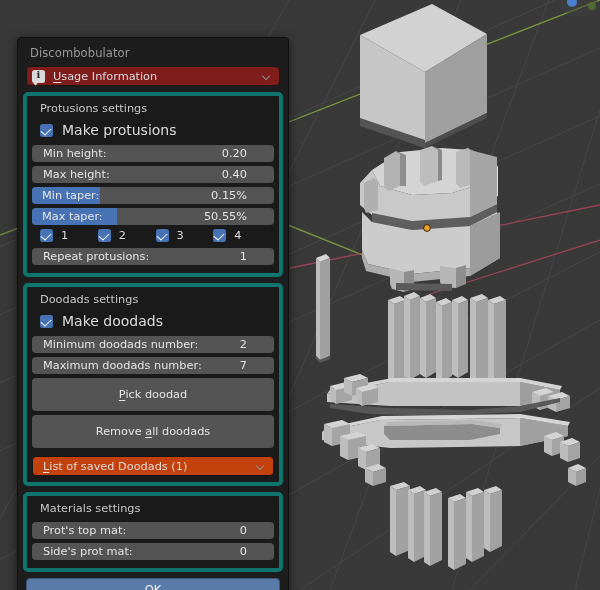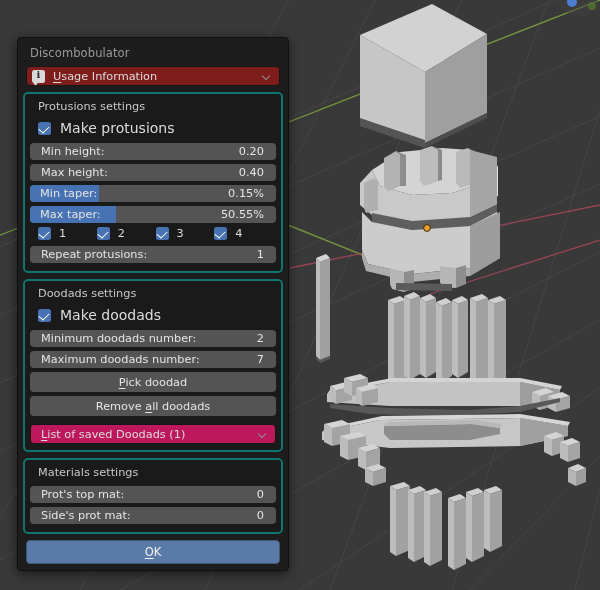--- a/index.html
+++ b/index.html
@@ -54,21 +54,21 @@
     border-radius: 4px;
     background: #545454;
     margin: 0 3px 4px 3px;
     overflow: hidden;
     display: flex;
     align-items: center;
     font-size: 11.3px;
     color: #e4e4e4;
   }
   .widget .lbl { position: relative; z-index: 2; padding-left: 11px; white-space: nowrap; }
-  .widget .val { position: relative; z-index: 2; margin-left: auto; padding-right: 12px; }
+  .widget .val { position: relative; z-index: 2; margin-left: auto; padding-right: 27px; }
 
   
   .numfield { background: #545454; }
 
   
   .slider .fill {
     position: absolute;
     left: 0; top: 0; bottom: 0;
     background: #4772b3;
     z-index: 1;
@@ -129,21 +129,21 @@
     left: 0; top: 1px;
     width: 5px; height: 5px;
     border-right: 1.4px solid #8e8e8e;
     border-bottom: 1.4px solid #8e8e8e;
     transform: rotate(45deg);
   }
 
   
   .subpanel {
     background: #1a1a1a;
-    border: 2px solid #0f766e;
+    border: 4px solid #0f766e;
     border-radius: 5px;
     padding: 5px 2px 4px 2px;
     margin-bottom: 6px;
   }
   .sp-title {
     font-size: 11.3px;
     color: #c8c8c8;
     padding: 1px 0 7px 11px;
   }
 
@@ -182,38 +182,38 @@
     display: flex;
     align-items: center;
     width: 64px;
     font-size: 11.3px;
     color: #dcdcdc;
   }
   .chk-strip .cell .ctxt { padding-left: 8px; }
 
   
   .btn {
-    height: 20px;
+    height: 33px;
     border-radius: 4px;
     background: #545454;
     margin: 0 3px 4px 3px;
     display: flex;
     align-items: center;
     justify-content: center;
     font-size: 11.3px;
     color: #e4e4e4;
   }
   .btn-row { display: flex; margin: 0 0 4px 0; }
   .btn-row .btn { flex: 1 1 0; min-width: 0; }
 
   .dropdown {
     position: relative;
     height: 20px;
     border-radius: 4px;
-    background: #be185d;
+    background: #c2410c;
     border: 1px solid #161616;
     margin: 2px 3px 2px 3px;
     display: flex;
     align-items: center;
     font-size: 11.3px;
     color: #dcdcdc;
   }
   .dropdown .dlbl { padding-left: 10px; }
 
   .ok-btn {

